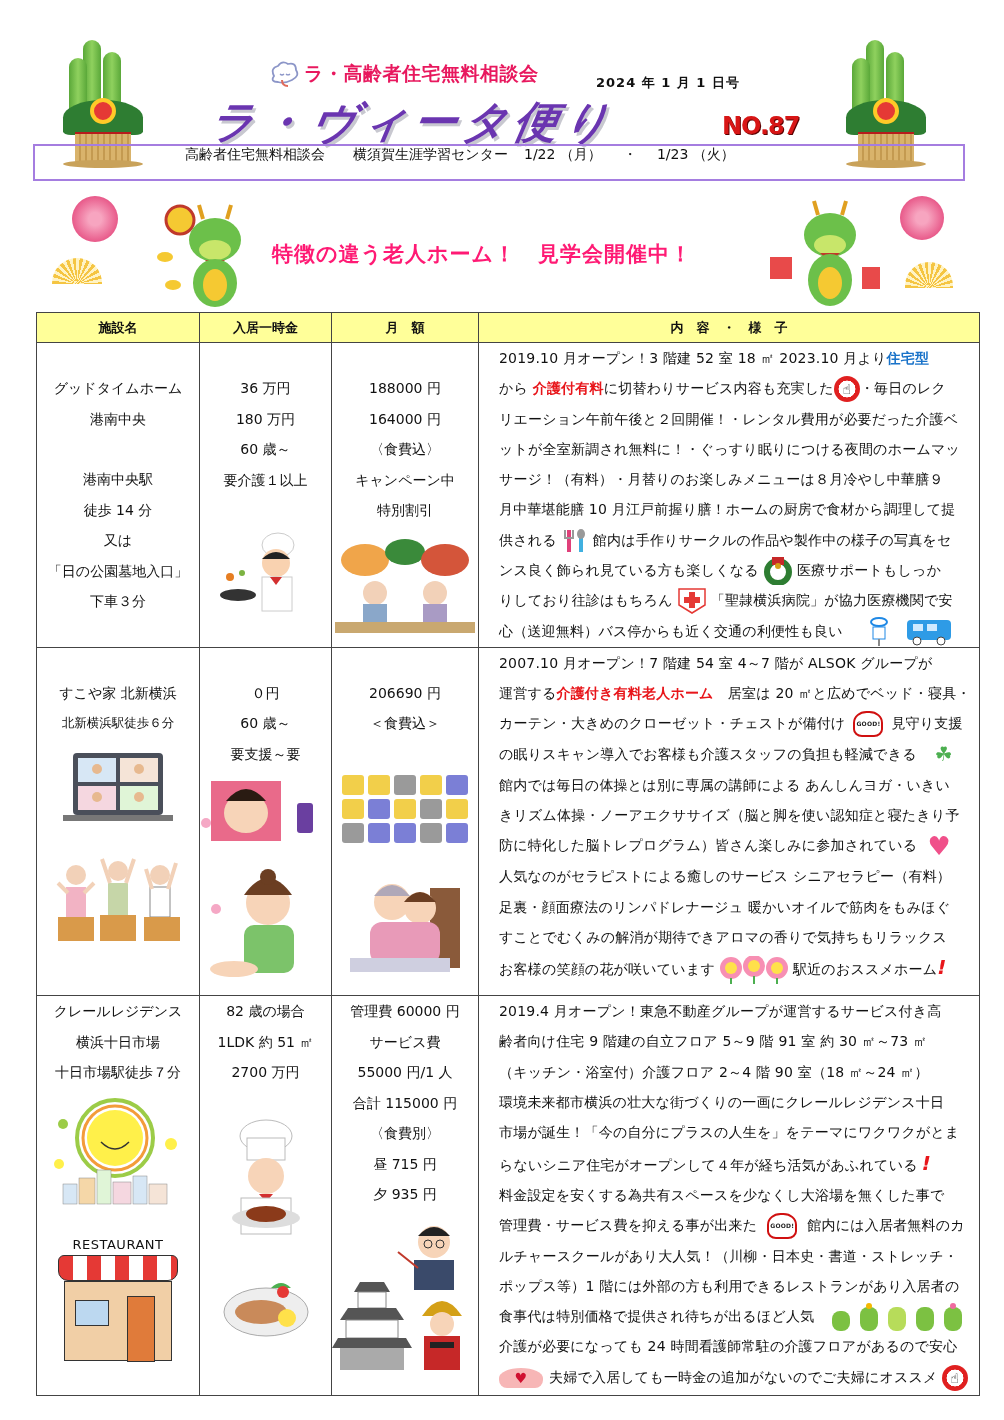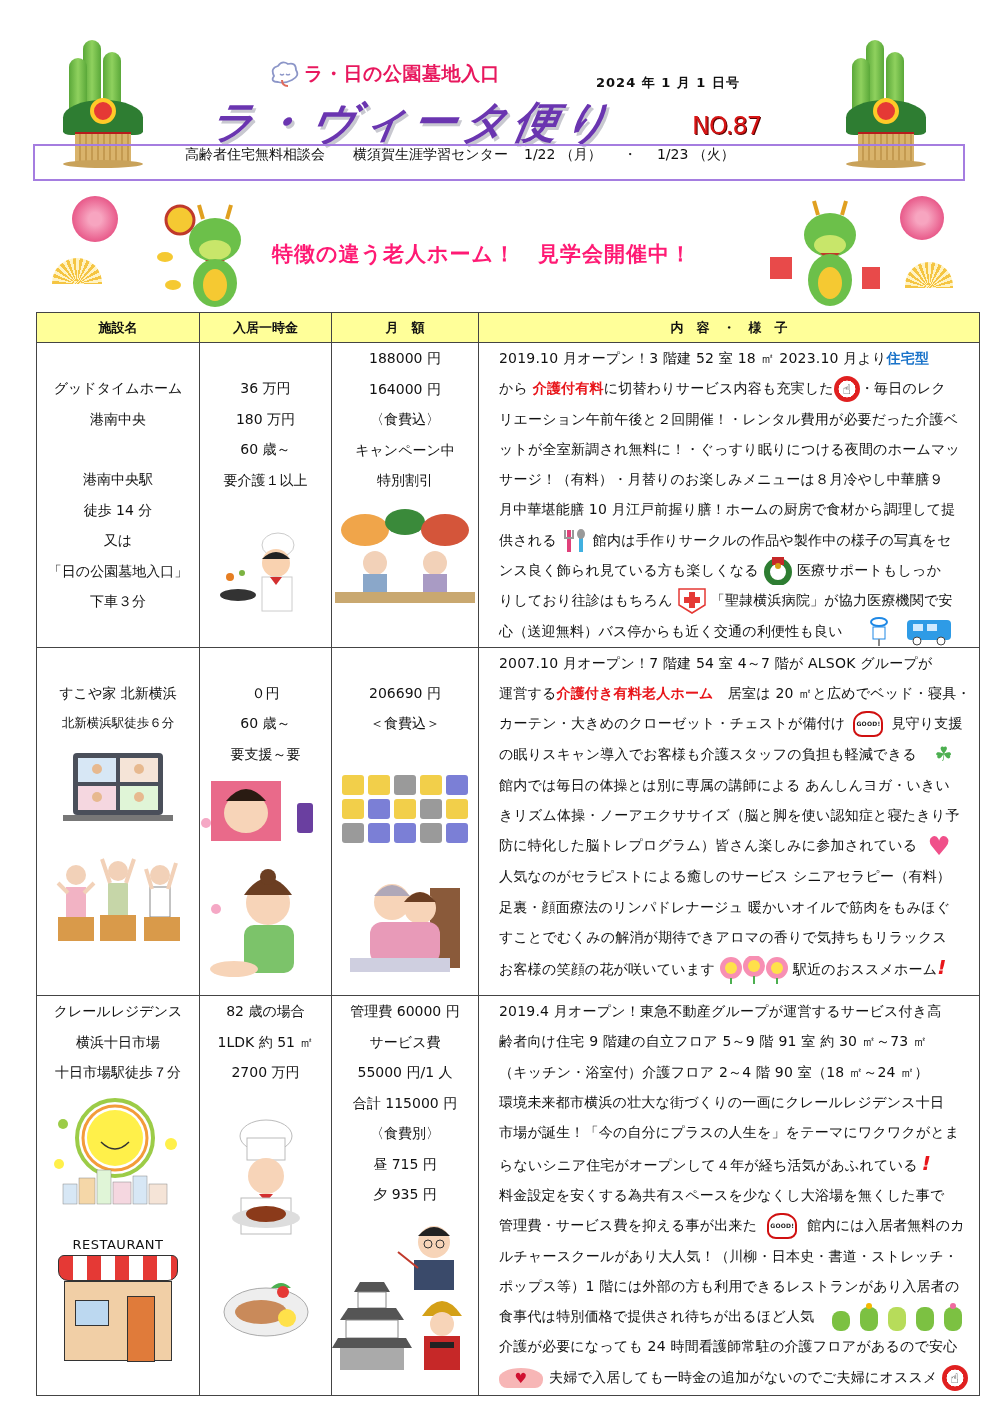--- a/index.html
+++ b/index.html
@@ -6,21 +6,21 @@
   html, body { width: 1004px; height: 1420px; background: #ffffff; overflow: hidden; }
   body { font-family: "DejaVu Sans", "Liberation Sans", sans-serif; color: #111; position: relative; }
 
   .abs { position: absolute; }
 
   
   .brand { left: 268px; top: 60px; display: flex; align-items: center; gap: 4px; }
   .brand-name { color: #e8185e; font-size: 19px; font-weight: bold; letter-spacing: 0.5px; }
   .issue-date { left: 596px; top: 74px; font-size: 13px; font-weight: bold; letter-spacing: 1px; }
   .newsletter-title { left: 210px; top: 93px; color: #6a35b0; font-size: 44px; font-weight: bold; font-style: italic; letter-spacing: 6px; text-shadow: 3px 3px 0 #c8c8d0; transform: skewX(-10deg); }
-  .issue-no { left: 692px; top: 112px; color: #d81616; font-size: 24px; font-weight: normal; text-shadow: 1px 1px 0 #5a0000; letter-spacing: -1px; }
+  .issue-no { left: 722px; top: 112px; color: #d81616; font-size: 24px; font-weight: bold; text-shadow: 1px 1px 0 #5a0000; letter-spacing: -1px; }
 
   .consult-bar { left: 33px; top: 144px; width: 932px; height: 37px; border: 2px solid #a57de0; display: flex; align-items: flex-start; padding-left: 150px; gap: 0; font-size: 14px; }
   .consult-bar span { margin-right: 28px; }
 
   .kadomatsu { top: 40px; width: 95px; height: 130px; }
   .kadomatsu .bamboo { position: absolute; width: 18px; height: 70px; background: linear-gradient(90deg,#5aa839,#8fd15e,#5aa839); border-radius: 9px 9px 0 0; }
   .kadomatsu .pine { position: absolute; left: 8px; top: 60px; width: 80px; height: 35px; background: #2e7d32; border-radius: 50% 50% 10% 10%; }
   .kadomatsu .flower { position: absolute; left: 35px; top: 58px; width: 26px; height: 26px; background: #e53935; border-radius: 50%; border: 4px solid #ffca28; }
   .kadomatsu .base { position: absolute; left: 20px; top: 92px; width: 56px; height: 30px; background: repeating-linear-gradient(90deg,#d9b36b 0 4px,#c49a50 4px 6px); border-top: 2px solid #b71c1c; }
   .kadomatsu .straw { position: absolute; left: 8px; top: 120px; width: 80px; height: 8px; background: #c9a25a; border-radius: 50%; }
@@ -67,21 +67,21 @@
   <div class="base"></div>
   <div class="straw"></div>
 </div>
 
 <div class="abs brand">
   <svg width="32" height="28" viewBox="0 0 32 28">
     <path d="M6 16 Q2 8 10 6 Q14 0 20 4 Q28 2 28 10 Q32 16 24 20 Q16 24 10 22 Q2 22 6 16Z" fill="none" stroke="#8c96c8" stroke-width="1.8"></path>
     <path d="M12 14 q2 2 4 0 M18 14 q2 2 4 0" stroke="#8c96c8" stroke-width="1.2" fill="none"></path>
     <path d="M14 20 q0 6 6 6" stroke="#e06a5a" stroke-width="2" fill="none"></path>
   </svg>
-  <span class="brand-name">ラ・日の公園墓地入口</span>
+  <span class="brand-name">ラ・高齢者住宅無料相談会</span>
 </div>
 <div class="abs issue-date">2024 年 1 月 1 日号</div>
 <div class="abs newsletter-title">ラ・ヴィータ便り</div>
 <div class="abs issue-no">NO.87</div>
 
 <div class="abs consult-bar">
   <span>高齢者住宅無料相談会</span>
   <span style="margin-right:16px;">横須賀生涯学習センター</span>
   <span style="margin-right:21px;">1/22 （月）</span>
   <span style="margin-right:20px;">・</span>
@@ -152,21 +152,21 @@
           <ellipse cx="62" cy="30" rx="16" ry="12" fill="#fff" stroke="#ccc"></ellipse>
           <circle cx="60" cy="48" r="14" fill="#f9d2b0"></circle>
           <path d="M46 44 q14 -14 28 0" fill="#222"></path>
           <rect x="46" y="62" width="30" height="34" fill="#fff" stroke="#ccc"></rect>
           <path d="M54 62 l6 8 l6 -8" fill="#d32f2f"></path>
           <ellipse cx="22" cy="80" rx="18" ry="6" fill="#333"></ellipse>
           <circle cx="14" cy="62" r="4" fill="#e67e22"></circle>
             <circle cx="26" cy="58" r="3" fill="#7cb342"></circle>
         </svg>
       </td>
-      <td class="col-monthly" style="">
+      <td class="col-monthly" style="padding-top:30px;">
         <span class="cell-line">188000 円</span>
         <span class="cell-line">164000 円</span>
         <span class="cell-line">〈食費込〉</span>
         <span class="cell-line">キャンペーン中</span>
         <span class="cell-line">特別割引</span>
         <svg class="illus" width="140" height="95" viewBox="0 0 140 95" style="margin-top:12px;">
           <ellipse cx="30" cy="22" rx="24" ry="16" fill="#f0a54a"></ellipse>
           <ellipse cx="70" cy="14" rx="20" ry="13" fill="#3a8a3a"></ellipse>
           <ellipse cx="110" cy="22" rx="24" ry="16" fill="#d4553a"></ellipse>
           <circle cx="40" cy="55" r="12" fill="#f2d1b8"></circle>

